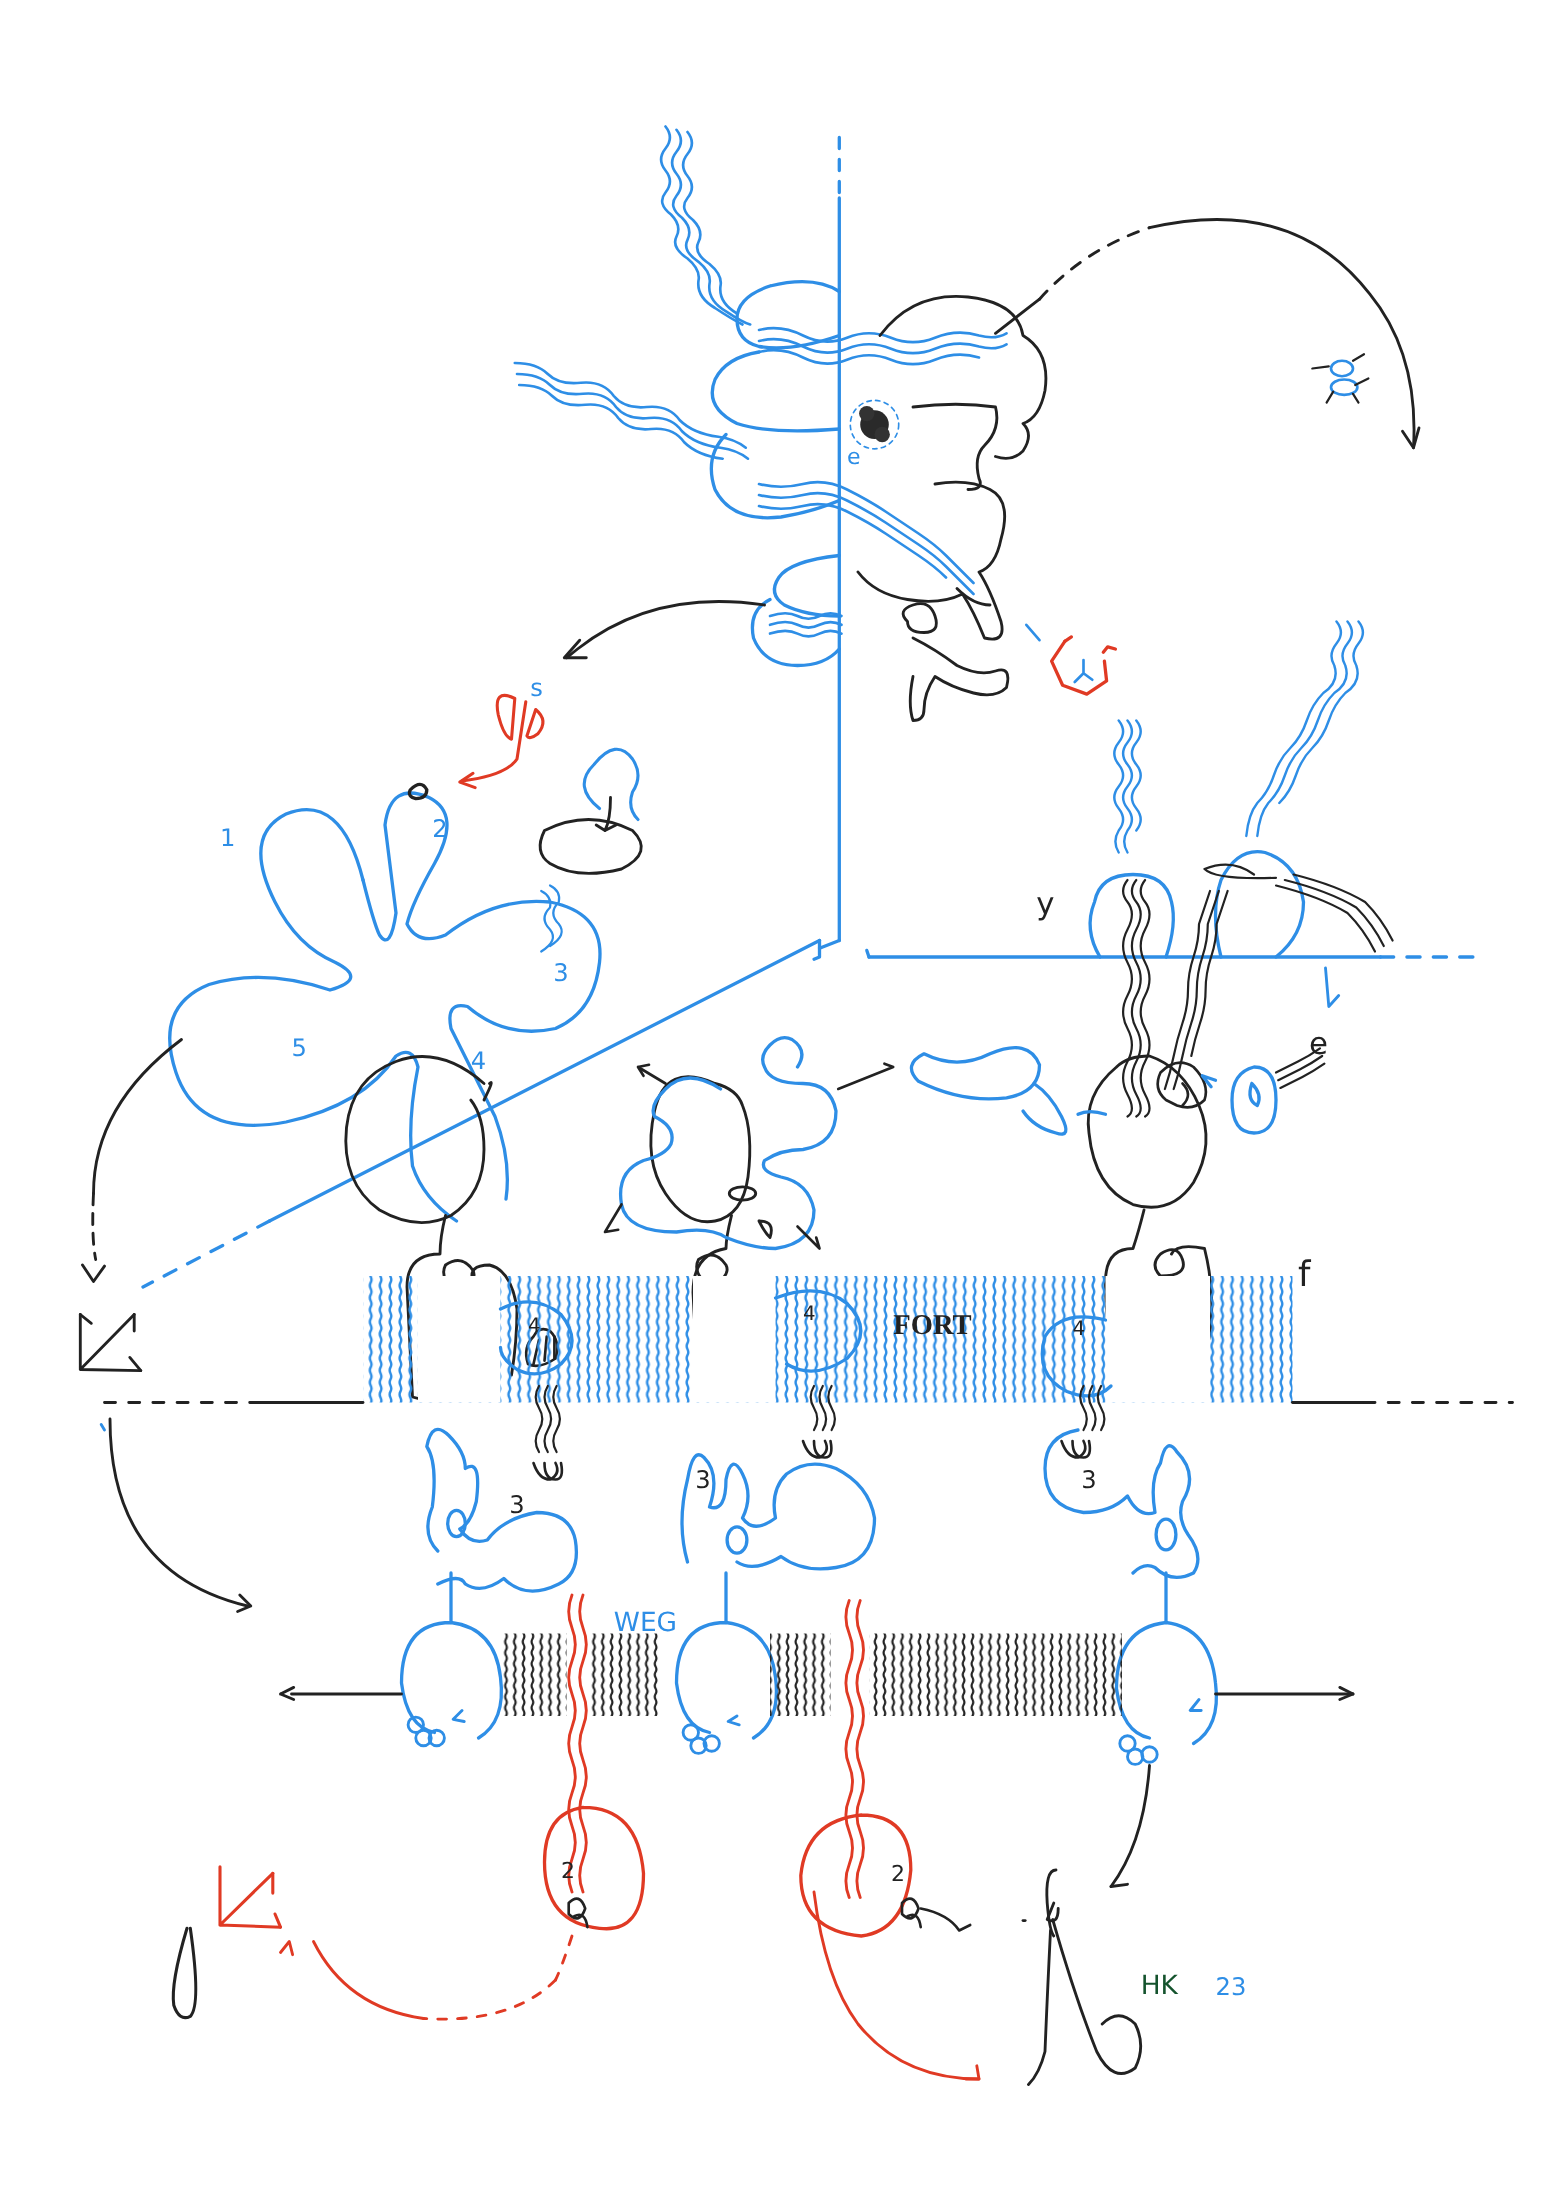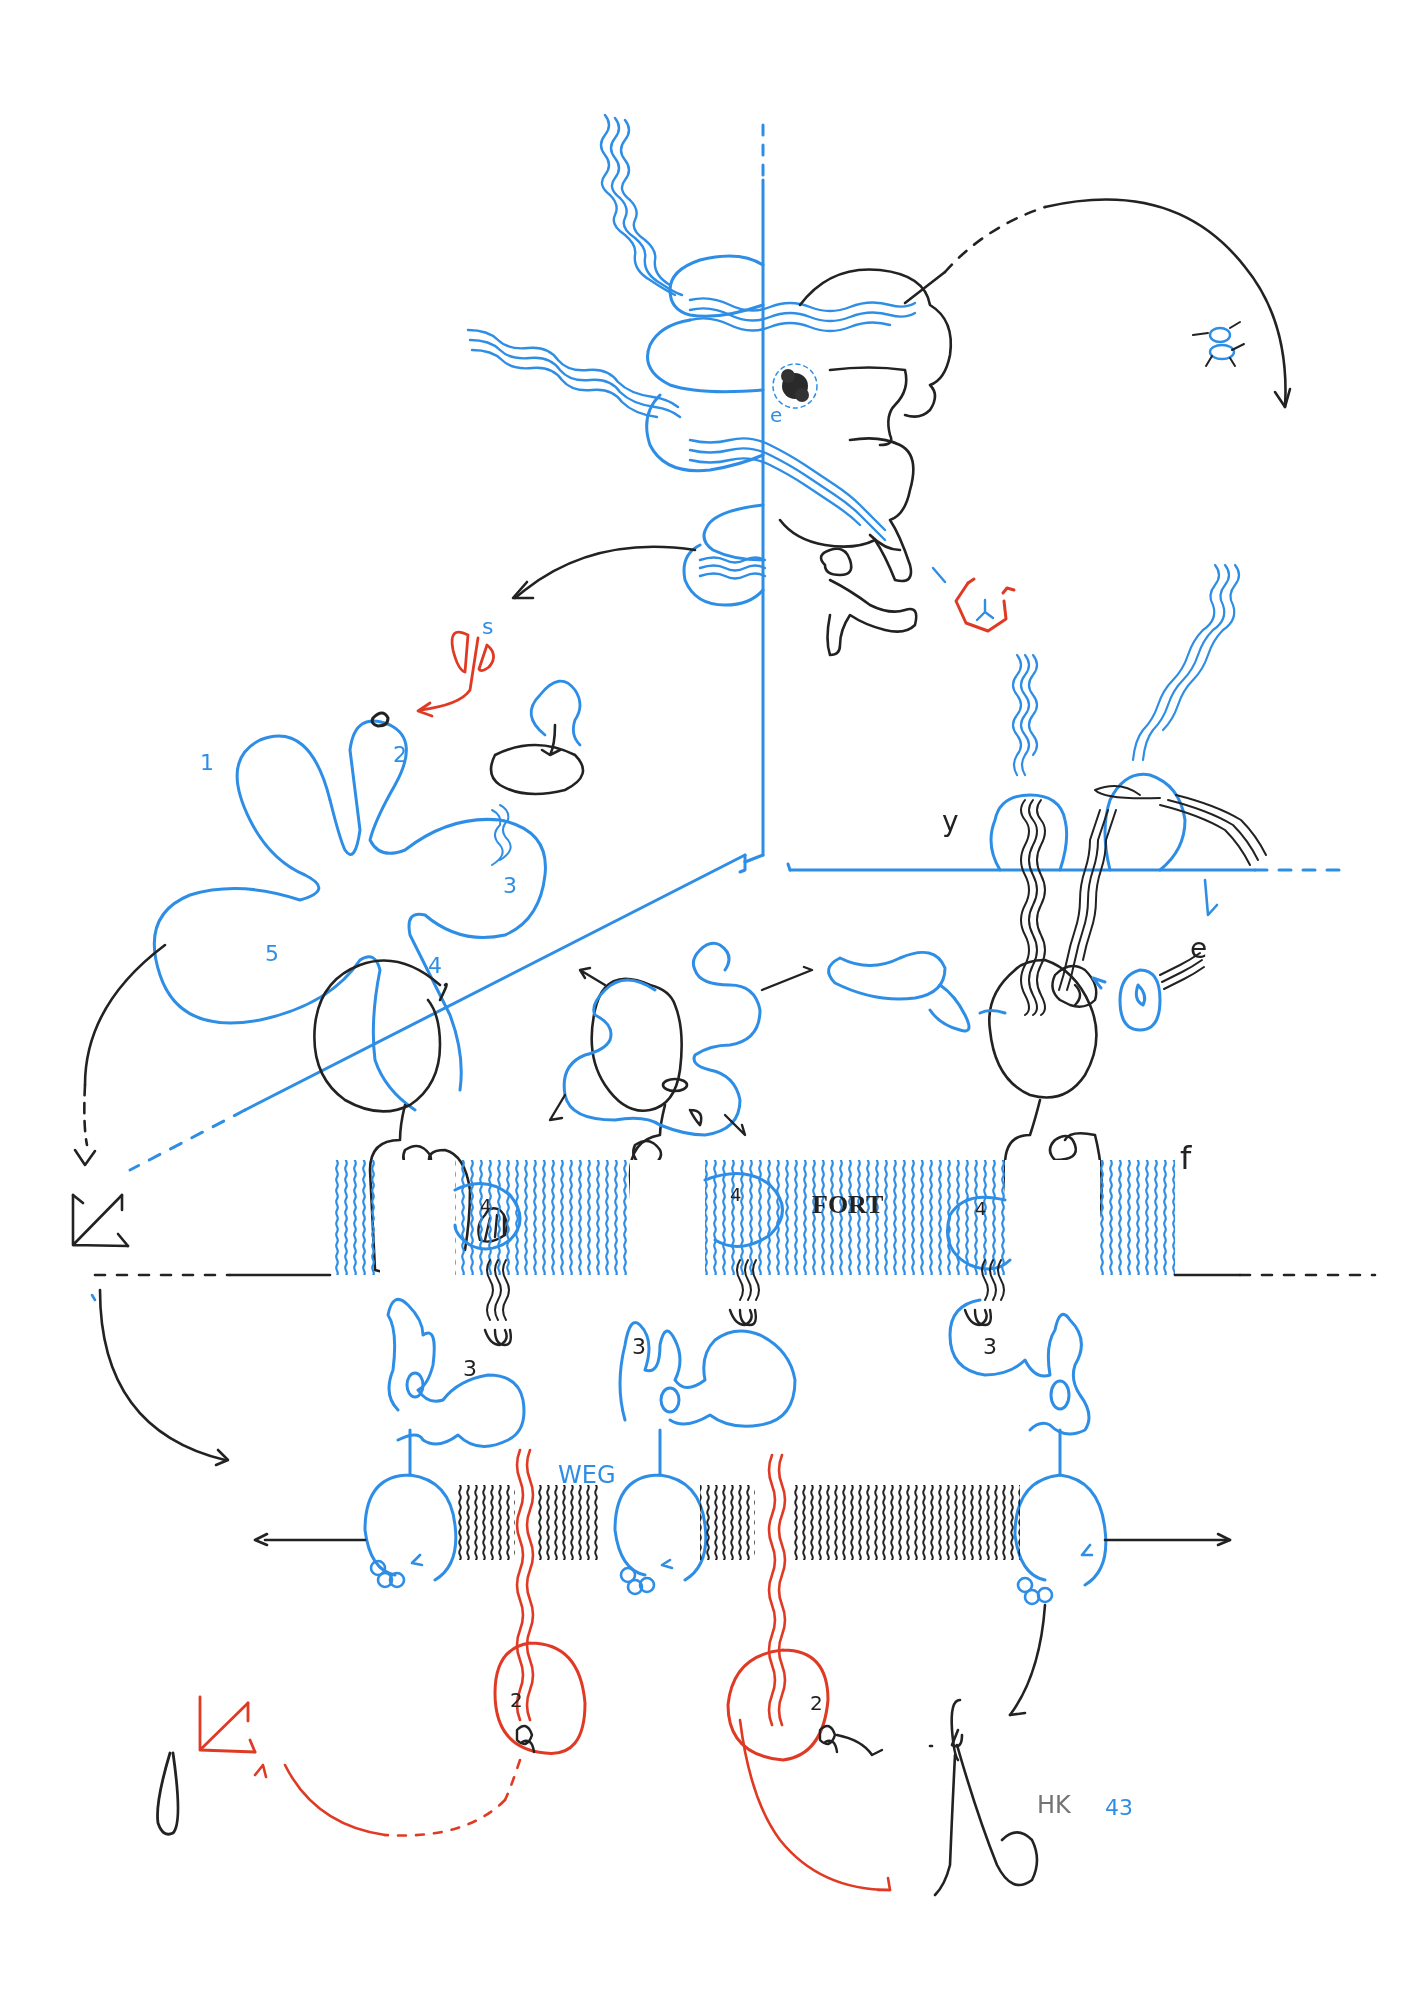--- a/index.html
+++ b/index.html
@@ -1,21 +1,21 @@
 <!DOCTYPE html>
 <html><head>
 <meta charset="utf-8">
 <style>
   html, body { margin: 0; padding: 0; background: #ffffff; }
   body { width: 1414px; height: 2000px; position: relative; overflow: hidden; }
   #canvas { position: absolute; left: 0; top: 0; width: 1414px; height: 2000px; }
   .lbl { position: absolute; font-family: "DejaVu Sans", sans-serif; line-height: 1; white-space: nowrap; }
   .blue { color: #2e8ee6; }
   .black { color: #222222; }
-  .red { color: #737373; text-align: center; }
+  .red { color: #14532d; text-align: center; }
   .hand { font-family: "DejaVu Sans", sans-serif; font-weight: normal; }
   .bold { font-weight: bold; font-family: Liberation Serif, serif; }
 </style>
 </head>
 <body>
 
 <svg id="canvas" viewBox="0 0 1414 2000" xmlns="http://www.w3.org/2000/svg" fill="none" stroke-linecap="round" stroke-linejoin="round">
   <defs>
     <pattern id="bluewave" x="0" y="0" width="9" height="22" patternUnits="userSpaceOnUse">
       <path d="M4 0 C 1 5, 7 6, 4 11 C 1 16, 7 17, 4 22" stroke="#2e8ee6" stroke-width="2.2" fill="none"></path>
@@ -386,13 +386,13 @@
 <span class="lbl black hand" style="left:975px;top:1200px;font-size:18px;">4</span>
 
 <span class="lbl black hand" style="left:463px;top:1358px;font-size:22px;">3</span>
 <span class="lbl black hand" style="left:632px;top:1336px;font-size:22px;">3</span>
 <span class="lbl black hand" style="left:983px;top:1336px;font-size:22px;">3</span>
 
 <span class="lbl black hand" style="left:510px;top:1690px;font-size:20px;">2</span>
 <span class="lbl black hand" style="left:810px;top:1693px;font-size:20px;">2</span>
 
 <span class="lbl red hand" style="left:1037px;top:1793px;font-size:24px;">HK</span>
-<span class="lbl blue hand" style="left:1105px;top:1797px;font-size:22px;">43</span>
+<span class="lbl blue hand" style="left:1105px;top:1797px;font-size:22px;">23</span>
 
 </body></html>

